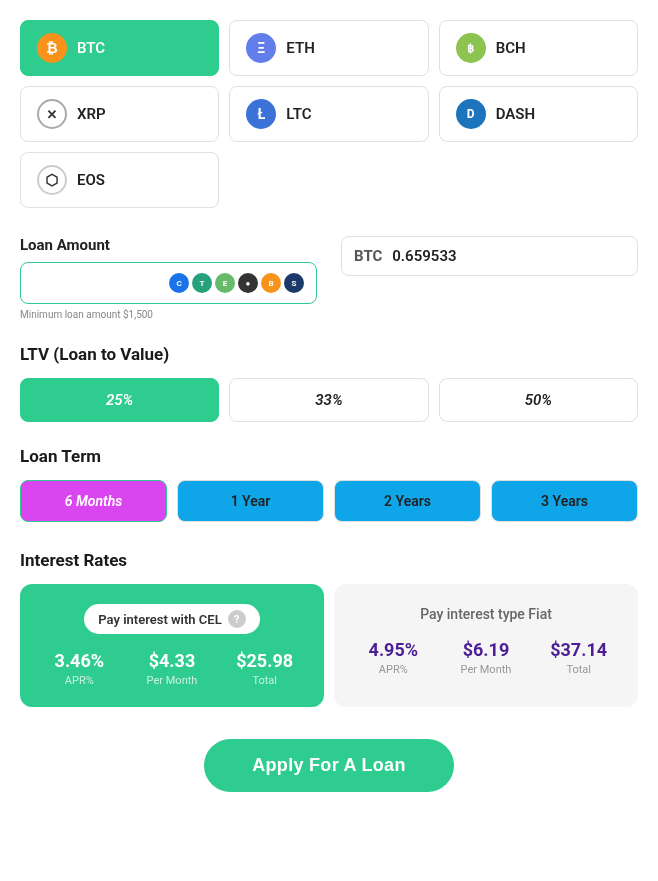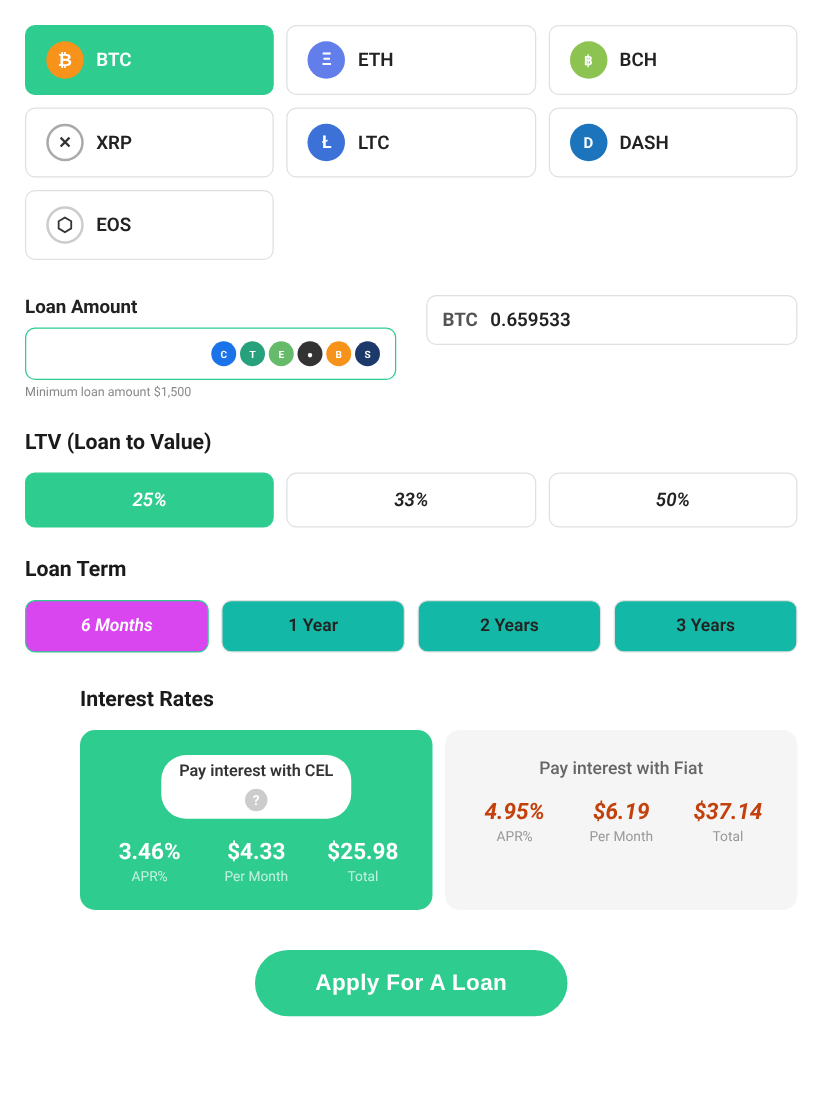--- a/index.html
+++ b/index.html
@@ -161,32 +161,32 @@
       gap: 10px;
     }
     .term-btn {
       padding: 12px;
       border: 1.5px solid #e0e0e0;
       border-radius: 8px;
       text-align: center;
       cursor: pointer;
       font-size: 14px;
       font-weight: 600;
-      background: #14b8a6;
+      background: #0ea5e9;
       color: #222;
     }
     .term-btn.active {
       background: #d946ef;
       border-color: #2ecc8f;
       color: #fff;
       font-style: italic;
     }
 
     
-    .interest-section { margin-bottom: 32px; margin-left: 44px; }
+    .interest-section { margin-bottom: 32px; }
     .interest-cards {
       display: grid;
       grid-template-columns: 1fr 1fr;
       gap: 10px;
     }
     .interest-card {
       border-radius: 12px;
       padding: 20px 16px;
     }
     .interest-card.cel {
@@ -204,21 +204,20 @@
     .cel-badge {
       background: #fff;
       color: #333;
       border-radius: 20px;
       padding: 6px 14px;
       font-size: 13px;
       font-weight: 600;
       display: inline-flex;
       align-items: center;
       gap: 6px;
-      flex-direction: column;
     }
     .fiat-label {
       font-size: 14px;
       font-weight: 500;
       color: #666;
     }
     .interest-stats {
       display: grid;
       grid-template-columns: repeat(3, 1fr);
       gap: 6px;
@@ -228,21 +227,21 @@
       font-size: 18px;
       font-weight: 700;
     }
     .stat-label {
       font-size: 11px;
       opacity: 0.85;
       margin-top: 3px;
     }
     .interest-card.cel .stat-value { color: #fff; }
     .interest-card.cel .stat-label { color: rgba(255,255,255,0.85); }
-    .interest-card.fiat .stat-value { color: #c2410c; font-style: italic; }
+    .interest-card.fiat .stat-value { color: #4c1d95; }
     .interest-card.fiat .stat-label { color: #888; }
 
     
     .apply-wrap {
       text-align: center;
     }
     .apply-btn {
       background: #2ecc8f;
       color: #fff;
       border: none;
@@ -386,21 +385,21 @@
         </div>
         <div>
           <div class="stat-value">$25.98</div>
           <div class="stat-label">Total</div>
         </div>
       </div>
     </div>
 
     <div class="interest-card fiat">
       <div class="interest-card-header">
-        <span class="fiat-label">Pay interest with Fiat</span>
+        <span class="fiat-label">Pay interest type Fiat</span>
       </div>
       <div class="interest-stats">
         <div>
           <div class="stat-value">4.95%</div>
           <div class="stat-label">APR%</div>
         </div>
         <div>
           <div class="stat-value">$6.19</div>
           <div class="stat-label">Per Month</div>
         </div>

